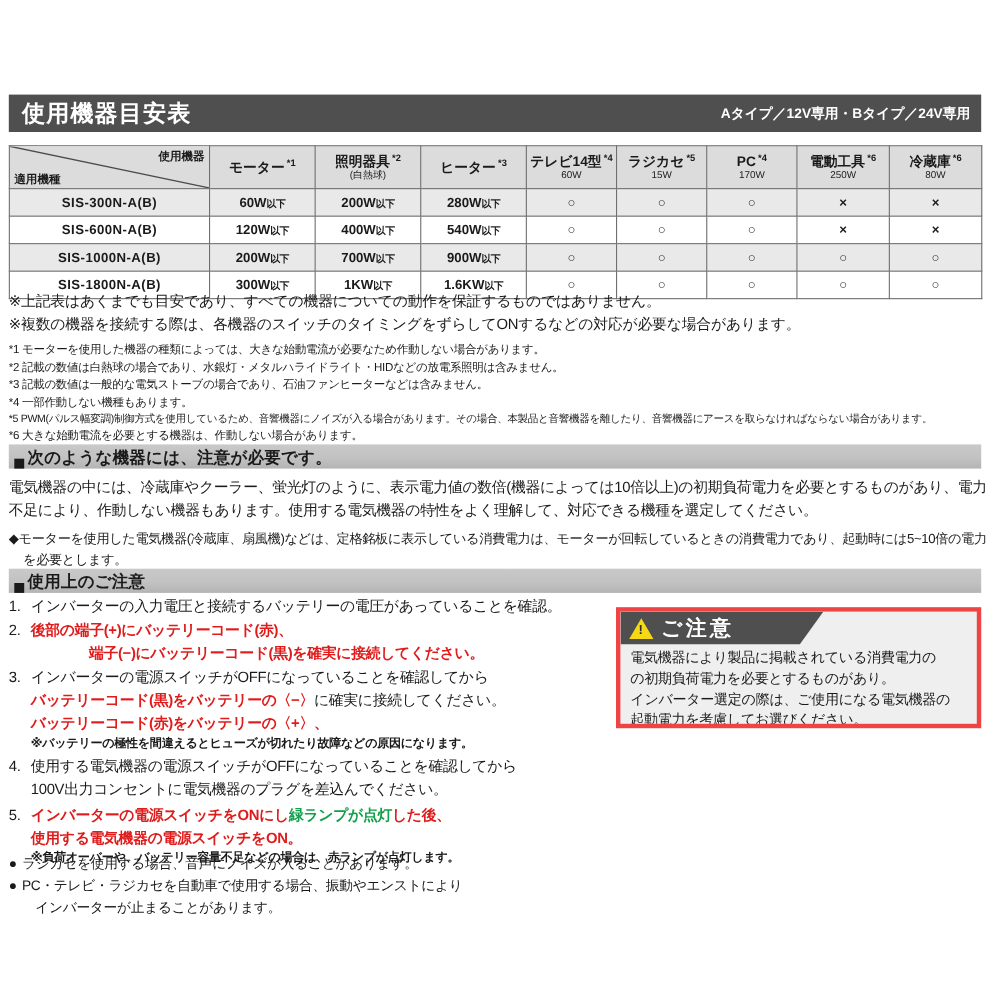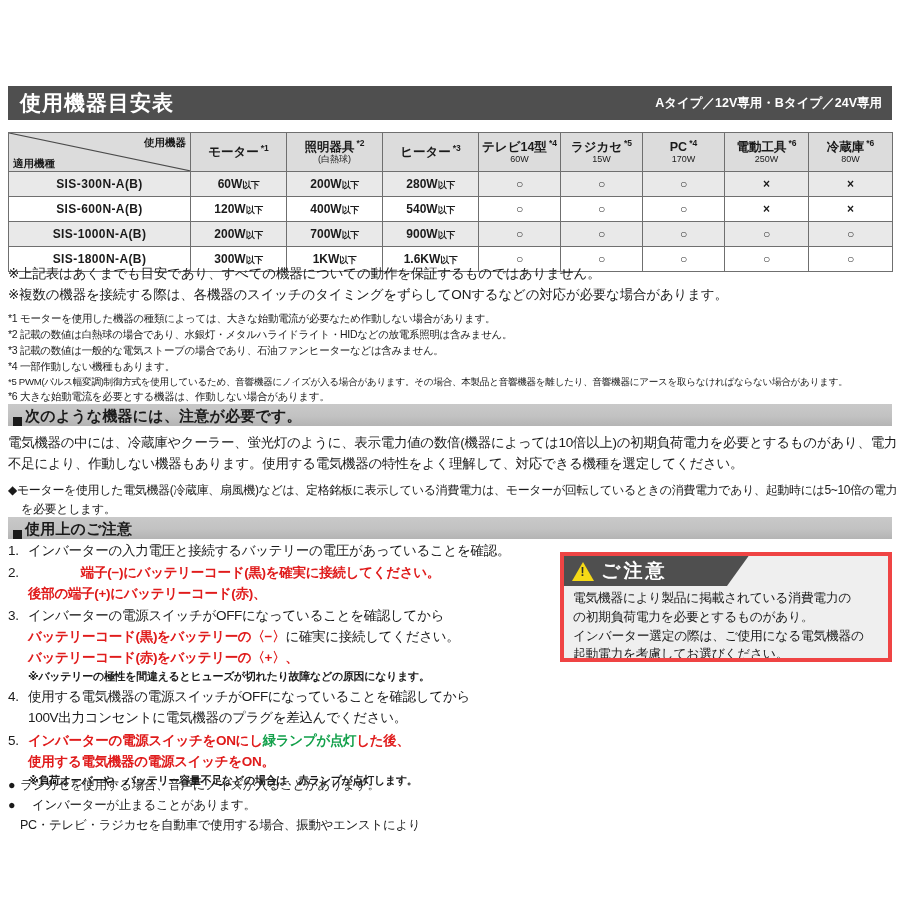--- a/index.html
+++ b/index.html
@@ -457,22 +457,22 @@
     <div class="step">
       <span class="num">1.</span>
       <span class="txt">
         <span class="ln">インバーターの入力電圧と接続するバッテリーの電圧があっていることを確認。</span>
       </span>
     </div>
 
     <div class="step">
       <span class="num">2.</span>
       <span class="txt">
+        <span class="ln red">後部の端子(+)にバッテリーコード(赤)、</span>
         <span class="ln red">　　　　端子(−)にバッテリーコード(黒)を確実に接続してください。</span>
-        <span class="ln red">後部の端子(+)にバッテリーコード(赤)、</span>
       </span>
     </div>
 
     <div class="step">
       <span class="num">3.</span>
       <span class="txt">
         <span class="ln">インバーターの電源スイッチがOFFになっていることを確認してから</span>
         <span class="ln"><span class="red">バッテリーコード(黒)をバッテリーの〈−〉</span><span>に確実に接続してください。</span></span>
         <span class="ln red">バッテリーコード(赤)をバッテリーの〈+〉、</span>
         <span class="sub-note">※バッテリーの極性を間違えるとヒューズが切れたり故障などの原因になります。</span>
@@ -501,22 +501,22 @@
   <div class="bullets">
     <div class="b-row">
       <span class="dot">●</span>
       <span class="b-txt">
         <span class="ln">ラジカセを使用する場合、音声にノイズが入ることがあります。</span>
       </span>
     </div>
     <div class="b-row">
       <span class="dot">●</span>
       <span class="b-txt">
+        <span class="ln">PC・テレビ・ラジカセを自動車で使用する場合、振動やエンストにより</span>
         <span class="ln cont">インバーターが止まることがあります。</span>
-        <span class="ln">PC・テレビ・ラジカセを自動車で使用する場合、振動やエンストにより</span>
       </span>
     </div>
   </div>
 
   <div class="caution-box">
     <div class="caution-banner">
       <svg class="bg" viewBox="0 0 330 30" preserveAspectRatio="none">
         <polygon points="0,0 188,0 166,30 0,30" fill="#4f4f4f"></polygon>
       </svg>
       <div class="cb-inner">

